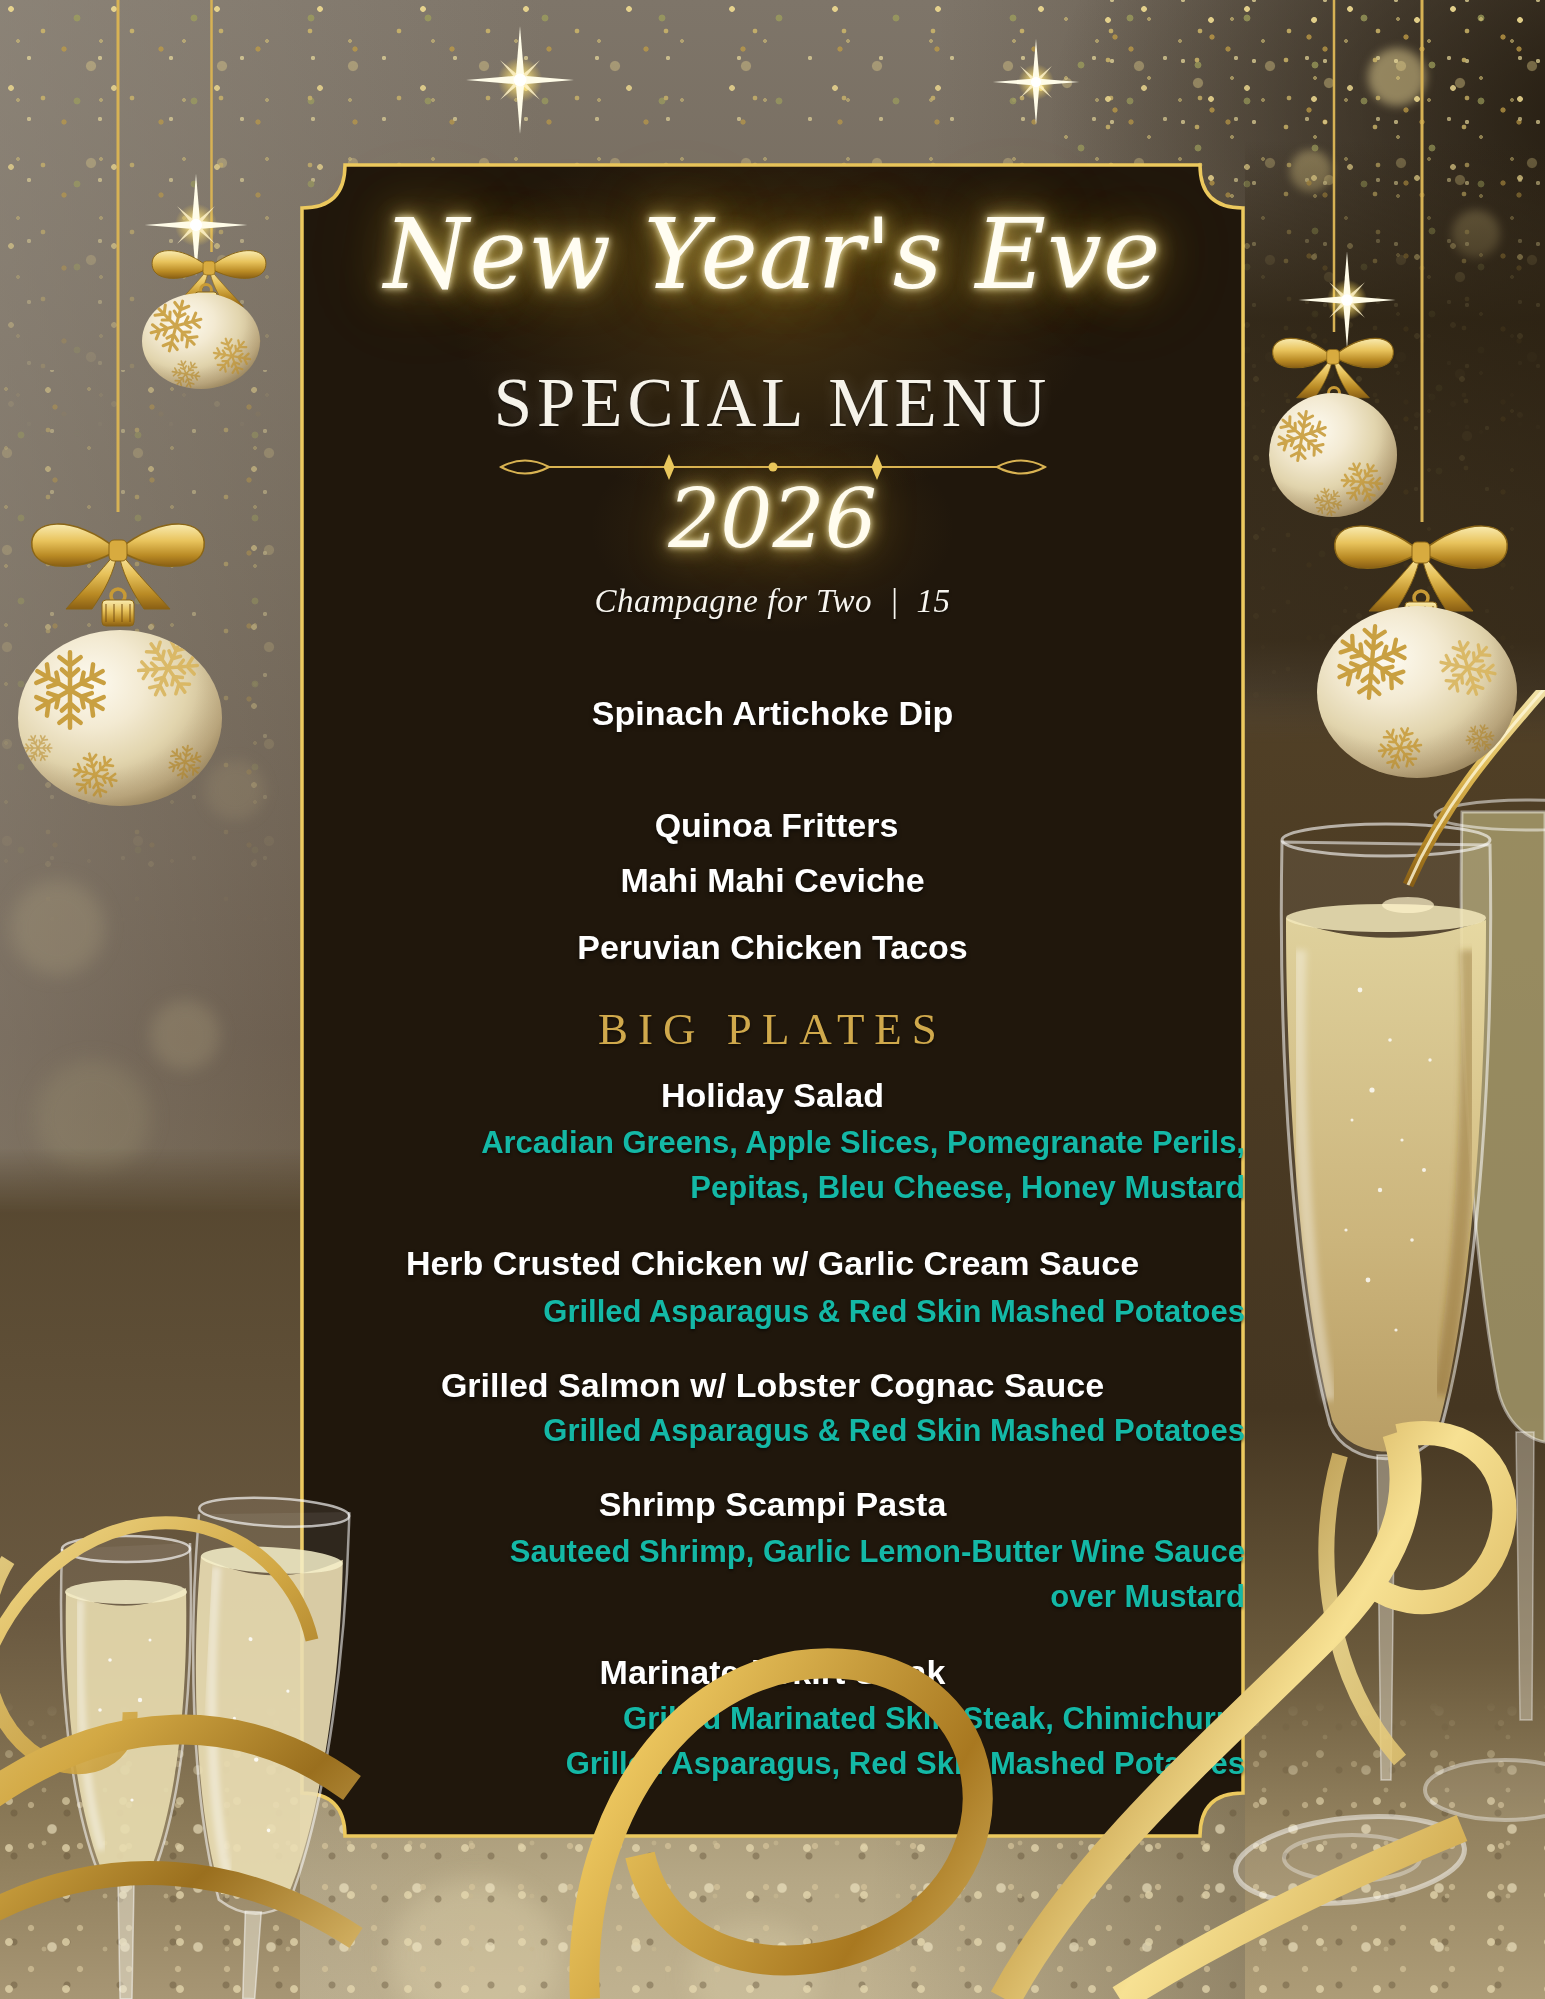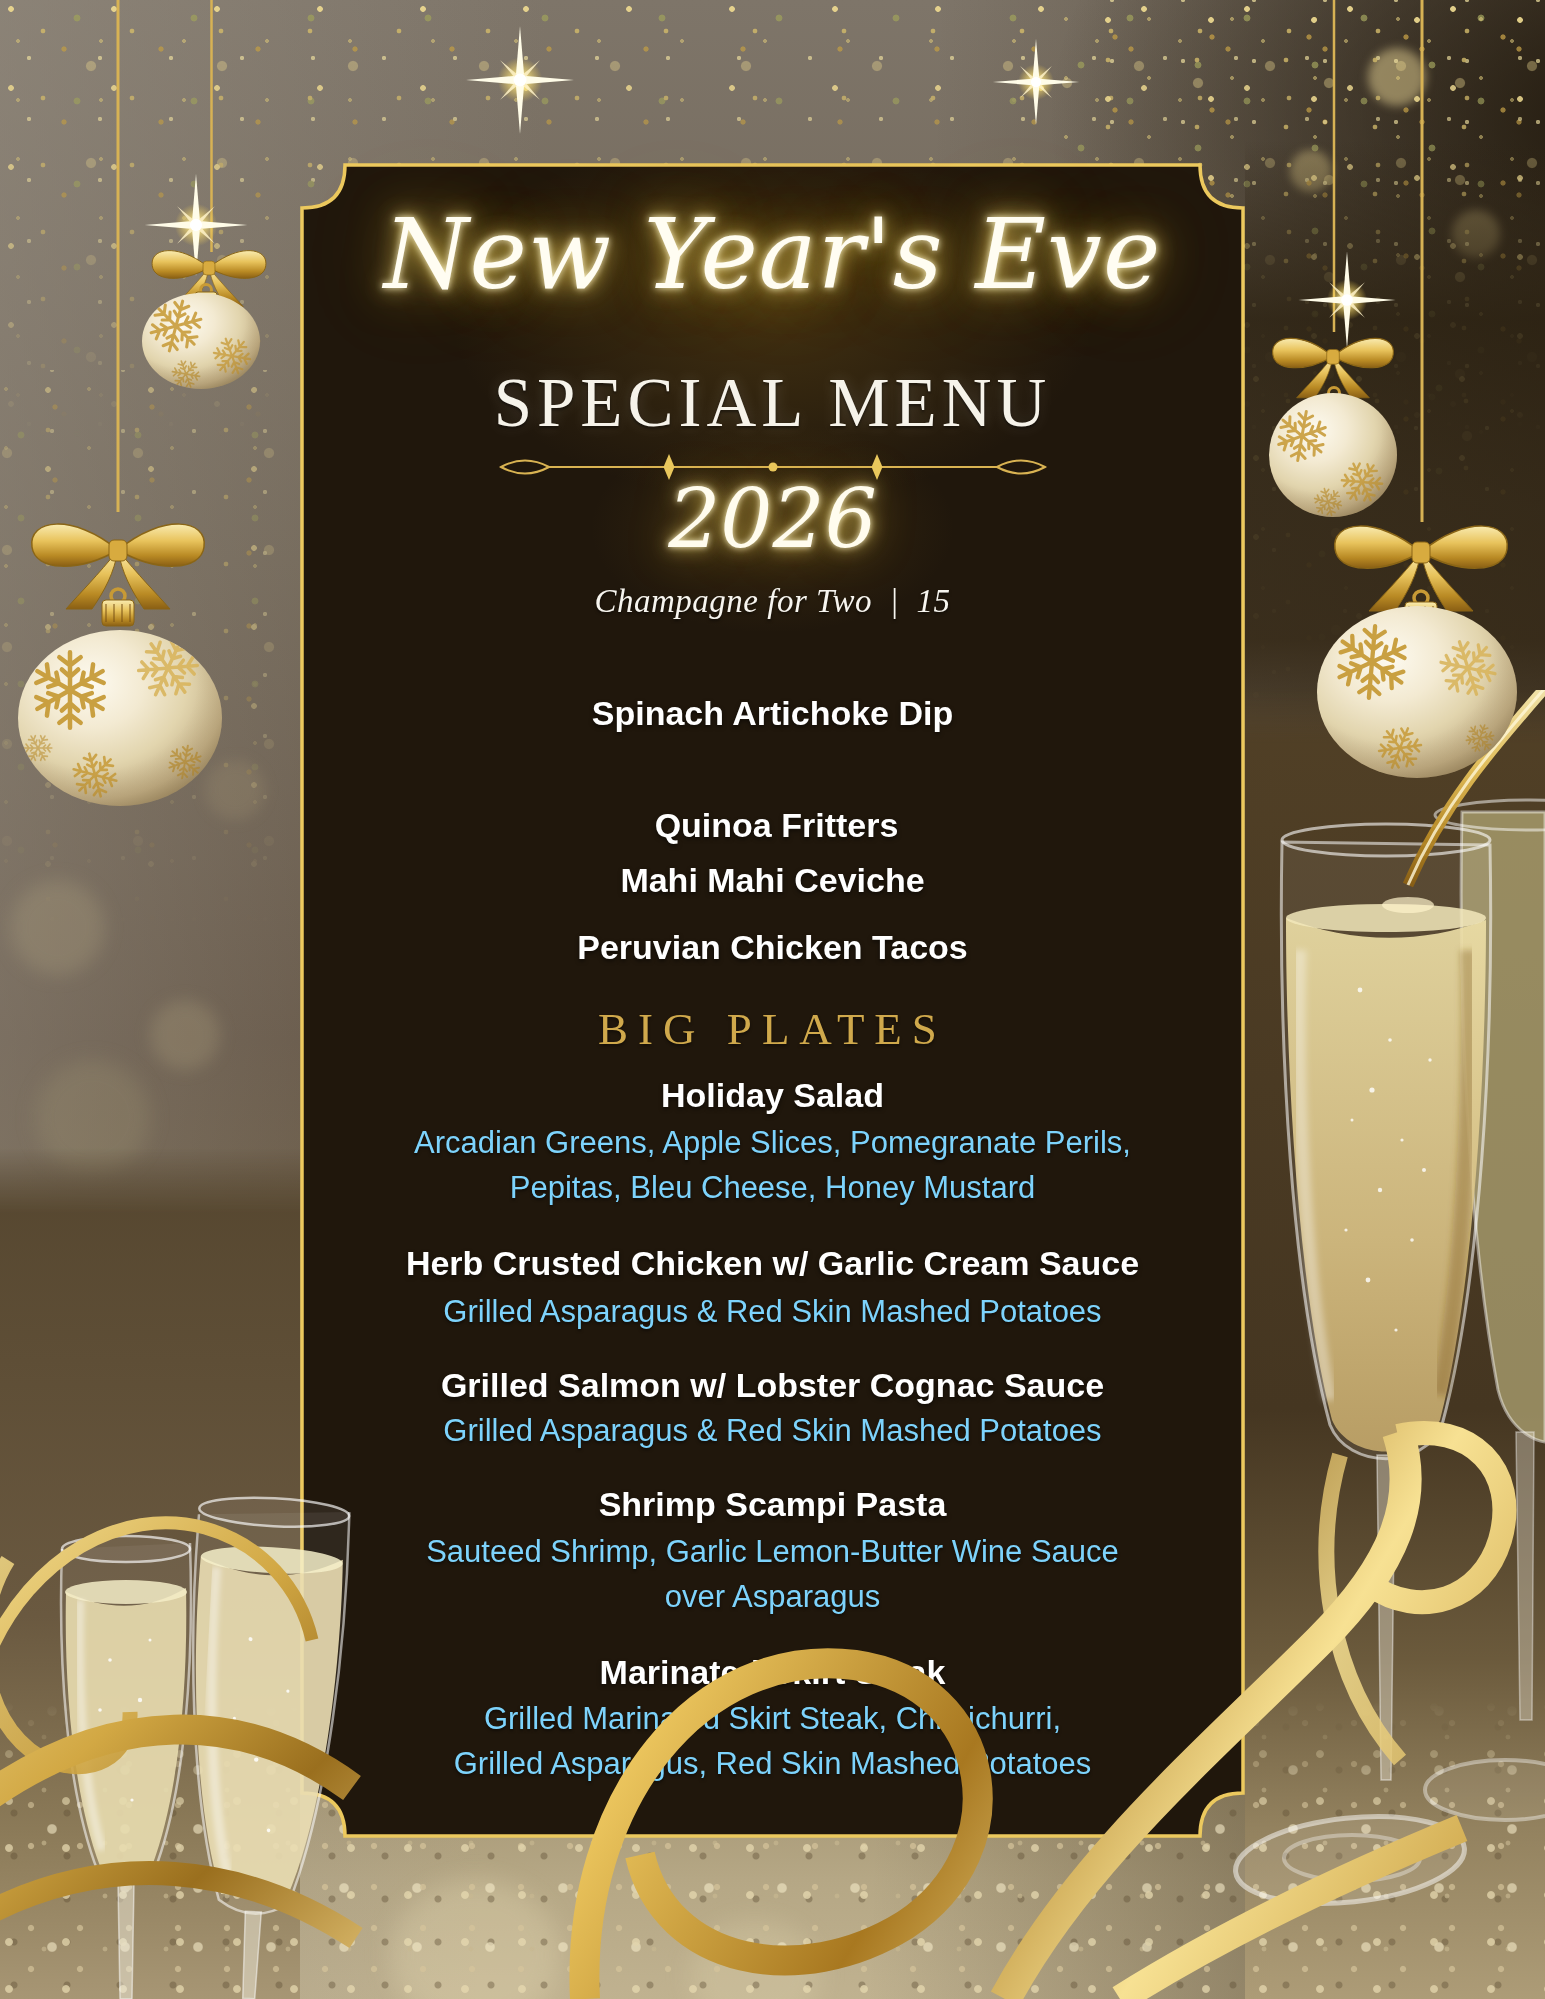--- a/index.html
+++ b/index.html
@@ -78,22 +78,22 @@
   .year{top:308px;font-family:"DejaVu Serif",serif;font-style:italic;font-size:82px;line-height:1.2;
     color:#fffcee;text-shadow:0 0 6px rgba(255,246,200,.95),0 0 18px rgba(255,226,110,.8),0 0 40px rgba(255,208,60,.5);}
   .champagne-note{top:420px;font-style:italic;font-size:33px;color:#f7f5ef;white-space:pre;
     letter-spacing:.5px;text-shadow:0 2px 3px rgba(0,0,0,.5);font-family:Liberation Serif, serif;}
   .sec-heading{font-family:"Liberation Serif",serif;font-size:45px;letter-spacing:10px;
     color:#d0a94c;text-shadow:0 2px 3px rgba(0,0,0,.45);}
   .h-small{top:483px;} .h-big{top:840px;}
   .item-name{font-weight:bold;font-size:34px;color:#ffffff;text-shadow:0 2px 4px rgba(0,0,0,.55);}
   .i1{top:531px;} .i2{top:643px;padding-left:8px;} .i3{top:698px;} .i4{top:765px;}
   .b1{top:913px;} .b2{top:1081px;} .b3{top:1203px;} .b4{top:1322px;} .b5{top:1490px;}
-  .item-desc{font-size:31px;line-height:45px;color:#7dd3fc;font-weight:normal;
-    text-shadow:0 2px 3px rgba(0,0,0,.5);}
+  .item-desc{font-size:31px;line-height:45px;color:#14b8a6;font-weight:bold;
+    text-shadow:0 2px 3px rgba(0,0,0,.5);text-align:right;}
   .d1{top:957px;} .d2{top:1126px;} .d3{top:1245px;} .d4{top:1366px;} .d5{top:1533px;}
   .item-desc span{display:block;}
 </style>
 </head>
 <body>
 
 <div class="canvas">
 
   <div class="bg-base"></div>
 
@@ -341,21 +341,21 @@
     </div>
 
     <div class="pc item-name b3">Grilled Salmon w/ Lobster Cognac Sauce</div>
     <div class="pc item-desc d3">
       <span>Grilled Asparagus &amp; Red Skin Mashed Potatoes</span>
     </div>
 
     <div class="pc item-name b4">Shrimp Scampi Pasta</div>
     <div class="pc item-desc d4">
       <span>Sauteed Shrimp, Garlic Lemon-Butter Wine Sauce</span>
-      <span>over Asparagus</span>
+      <span>over Mustard</span>
     </div>
 
     <div class="pc item-name b5">Marinated Skirt Steak</div>
     <div class="pc item-desc d5">
       <span>Grilled Marinated Skirt Steak, Chimichurri,</span>
       <span>Grilled Asparagus, Red Skin Mashed Potatoes</span>
     </div>
   </div>
 
   <svg class="art" width="1545" height="1999" viewBox="0 0 1545 1999">

